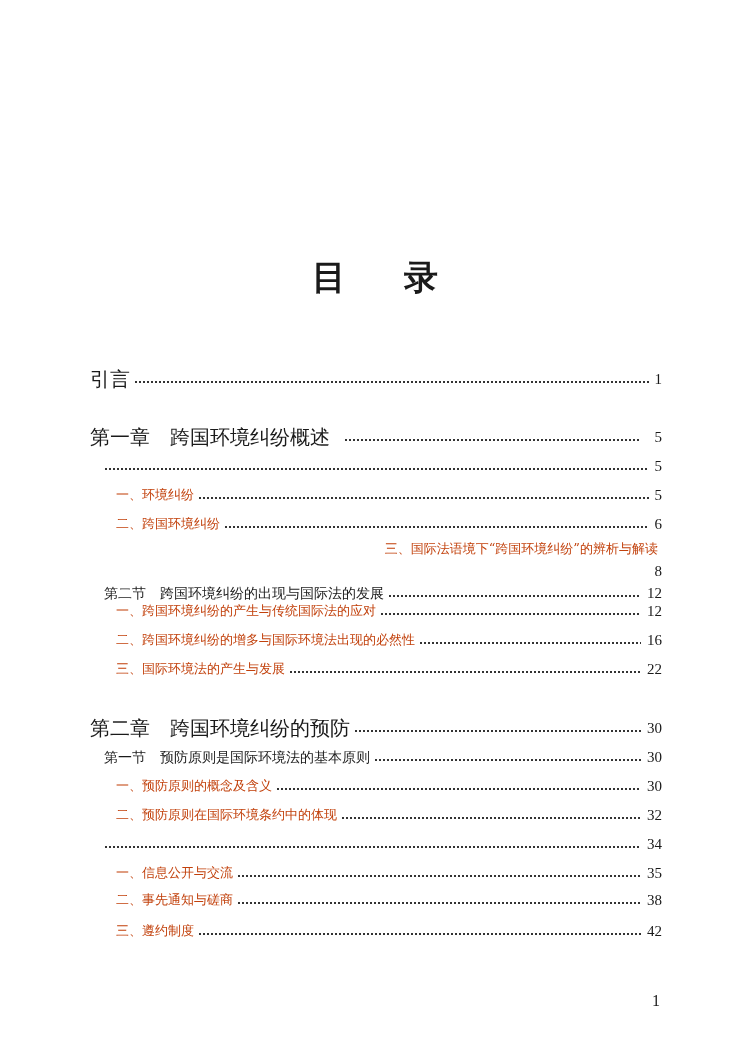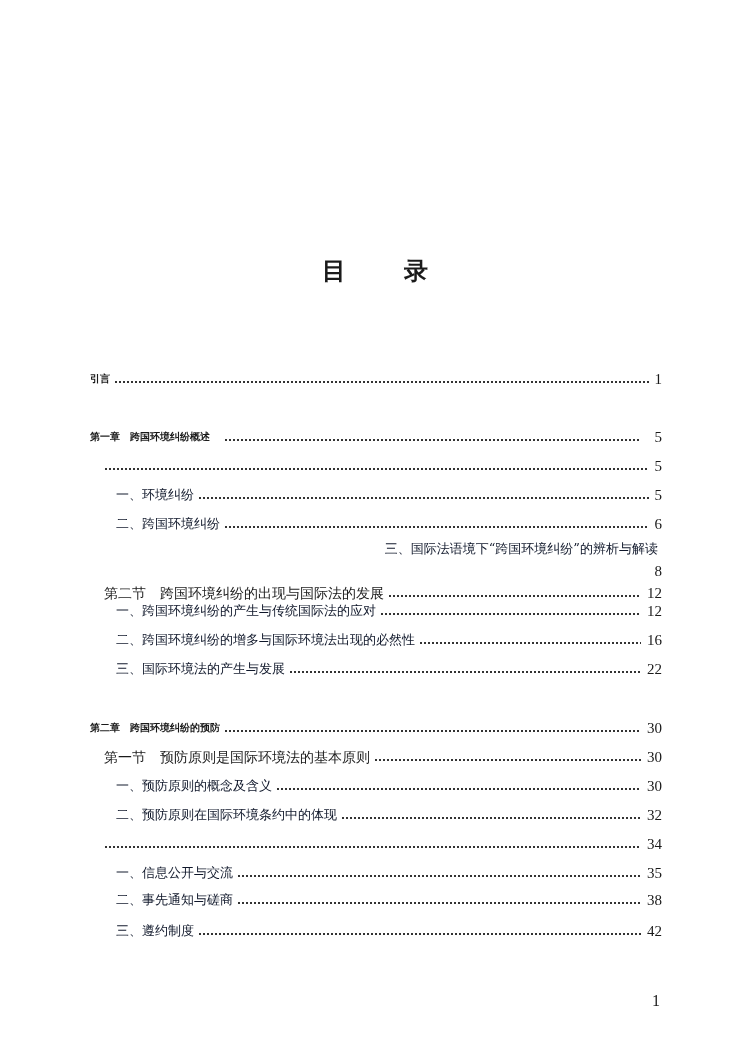--- a/index.html
+++ b/index.html
@@ -2,40 +2,40 @@
 <html><head>
 <meta charset="utf-8">
 <style>
   html, body { margin: 0; padding: 0; }
   body {
     width: 750px; height: 1058px; background: #ffffff; position: relative; overflow: hidden;
     font-family: "DejaVu Serif", "Liberation Serif", serif; color: #1a1a1a;
   }
   .title {
     position: absolute; top: 255px; left: 0; width: 750px; text-align: center;
-    font-size: 24px; font-weight: bold; letter-spacing: 0;
+    font-size: 34px; font-weight: bold; letter-spacing: 0;
   }
   .title span { display: inline-block; }
   .title .gap { width: 58px; }
   .toc { position: absolute; left: 90px; top: 0; width: 572px; }
   .row {
     position: absolute; left: 0; width: 572px; height: 22px;
     display: flex; align-items: flex-end; font-size: 14px; line-height: 18px;
   }
   .row .label { white-space: pre; flex: 0 0 auto; padding-right: 4px; }
   .row .dots {
     flex: 1 1 auto; height: 4px; margin-bottom: 4px;
     background-image: radial-gradient(circle, #333 0.8px, transparent 1px);
     background-size: 4px 4px; background-repeat: repeat-x; background-position: left center;
   }
   .row .page { flex: 0 0 auto; padding-left: 6px; font-family: "Liberation Serif", serif; font-size: 15px; }
-  .chapter .label { font-family: "DejaVu Sans", "Liberation Sans", sans-serif; font-weight: bold; font-size: 10px; }
+  .chapter .label { font-family: "DejaVu Sans", "Liberation Sans", sans-serif; font-weight: normal; font-size: 20px; }
   .section { padding-left: 14px; box-sizing: border-box; }
   .sub { padding-left: 26px; box-sizing: border-box; }
-  .sub .label { font-size: 13px; color: #0f172a; }
+  .sub .label { font-size: 13px; color: #c2410c; }
   .folio {
     position: absolute; left: 652px; top: 992px; font-family: "Liberation Serif", serif; font-size: 16px;
   }
 </style>
 </head>
 <body>
 
 <div class="title">
   <span>目</span><span class="gap"></span><span>录</span>
 </div>

